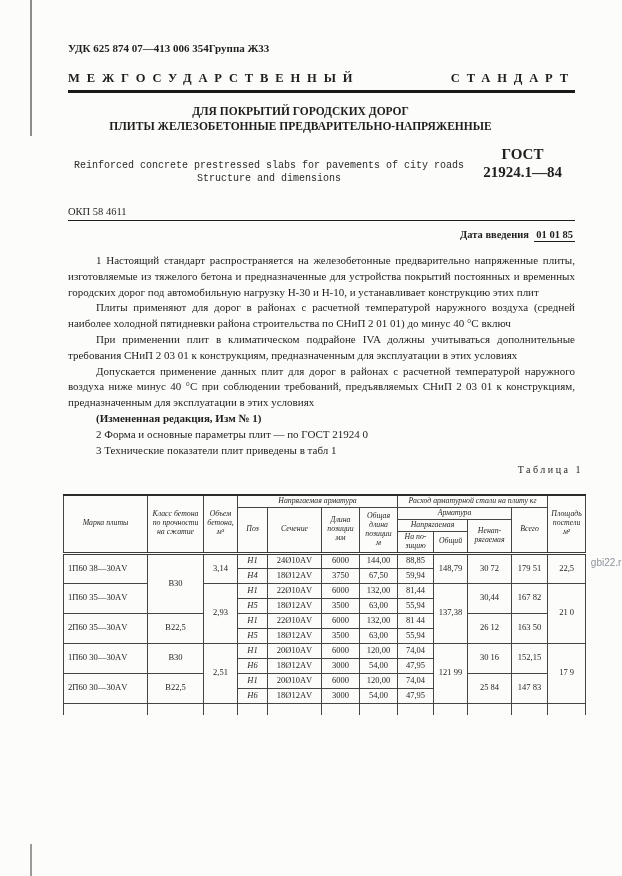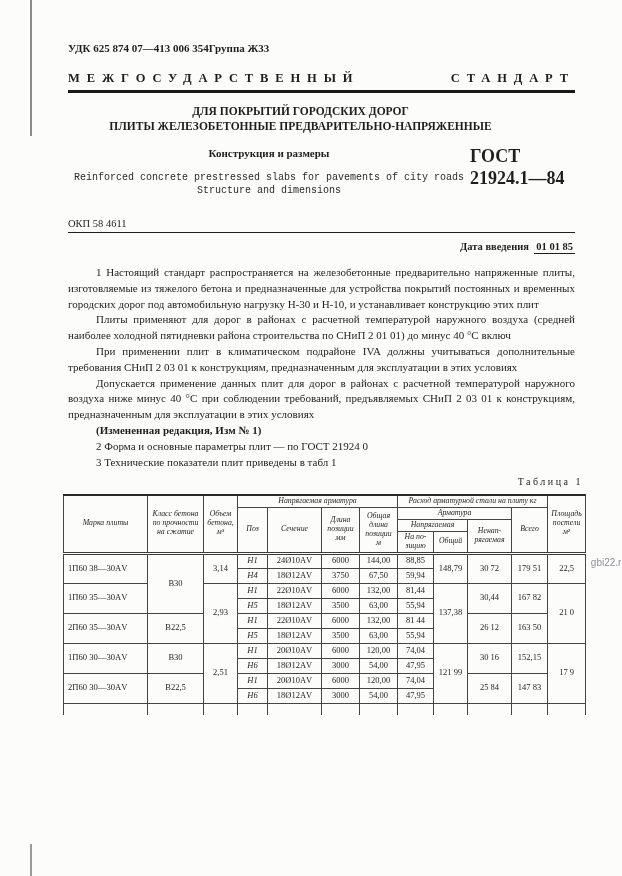--- a/index.html
+++ b/index.html
@@ -33,21 +33,21 @@
   .thick-rule{height:2.5px;background:#1a1a1a;margin-top:4px;}
   .doc-title{
     margin-top:11px;padding-right:42px;
     text-align:center;font-weight:bold;font-size:11.5px;line-height:1.35;
   }
   .subtitle-row{display:flex;margin-top:12px;}
   .subtitle-col{flex:1;text-align:center;}
   .subtitle-ru{font-weight:bold;font-size:11px;}
   .subtitle-en{margin-top:12px;font-size:10px;line-height:1.35;color:#2a2a2a;font-family:Liberation Mono, monospace;}
   .gost-code{
-    width:105px;text-align:left;font-weight:bold;font-size:18px;line-height:1.25;
+    width:105px;text-align:center;font-weight:bold;font-size:15px;line-height:1.25;
     margin-top:-2px;
   }
   .okp{margin-top:20px;font-size:10.5px;}
   .mid-rule{height:1.5px;background:#1f1f1f;margin-top:3px;}
   .date-row{margin-top:8px;text-align:right;font-size:10.5px;font-weight:bold;}
   .date-value{border-bottom:1px solid #1e1e1e;padding:0 2px 1px 2px;}
   main{margin-top:13px;}
   main p{
     margin:0;font-size:11px;line-height:15.8px;text-align:justify;text-indent:28px;
   }
@@ -106,21 +106,20 @@
     </div>
     <div class="thick-rule"></div>
 
     <div class="doc-title">
       <div>ДЛЯ ПОКРЫТИЙ ГОРОДСКИХ ДОРОГ</div>
       <div>ПЛИТЫ ЖЕЛЕЗОБЕТОННЫЕ ПРЕДВАРИТЕЛЬНО-НАПРЯЖЕННЫЕ</div>
     </div>
 
     <div class="subtitle-row">
       <div class="subtitle-col">
-        <div class="subtitle-ru">Конструкция и размеры</div>
         <div class="subtitle-en">
           <div>Reinforced concrete prestressed slabs for pavements of city roads</div>
           <div>Structure and dimensions</div>
         </div>
       </div>
       <div class="gost-code">
         <div>ГОСТ</div>
         <div>21924.1—84</div>
       </div>
     </div>

